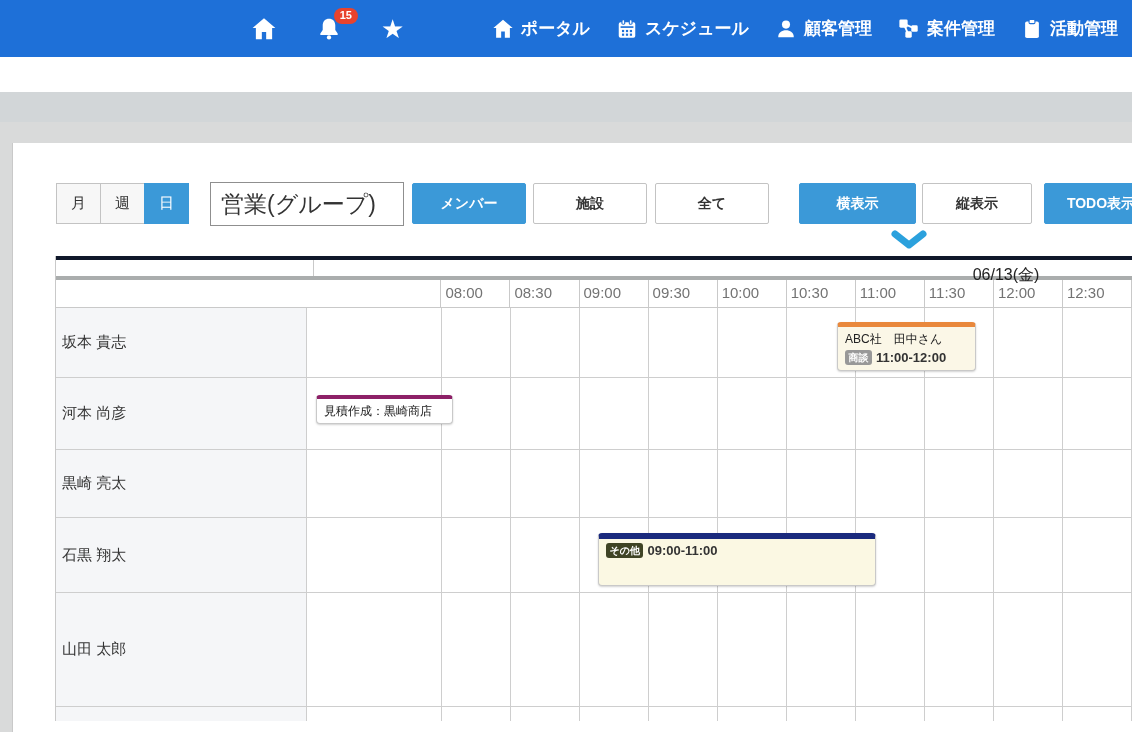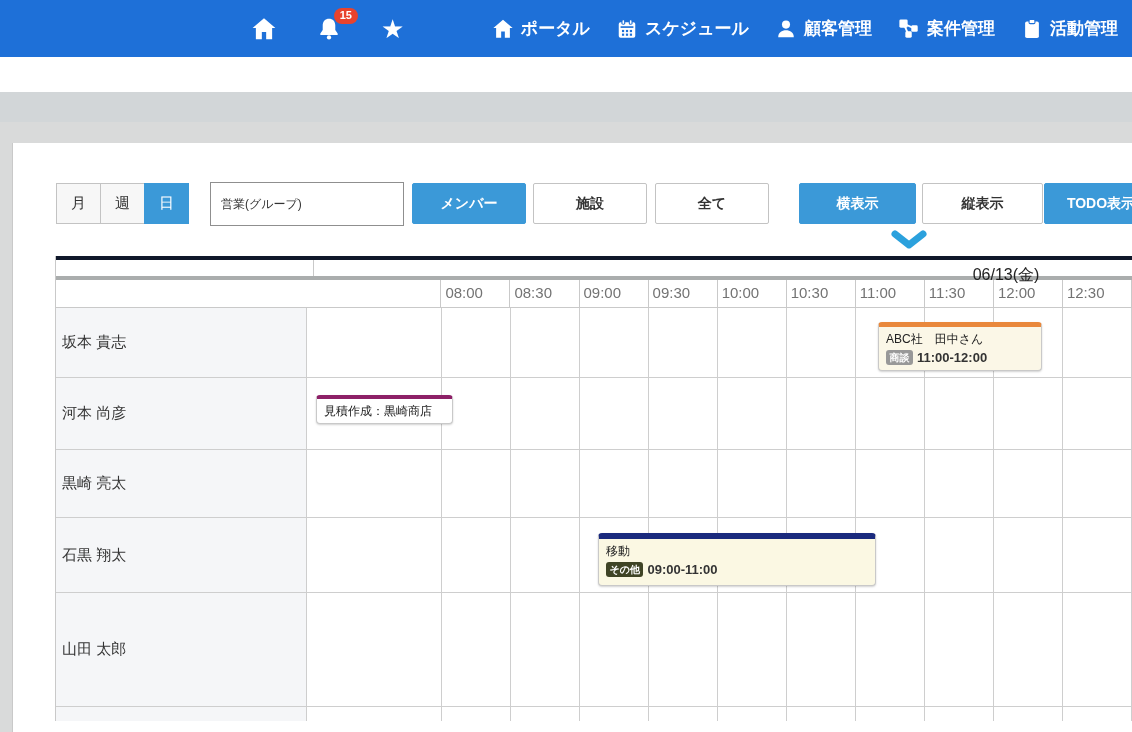--- a/index.html
+++ b/index.html
@@ -30,21 +30,21 @@
   
   .seg{position:absolute;left:56px;top:183px;display:flex;}
   .seg-btn{
     width:45px;height:41px;box-sizing:border-box;border:1px solid #c3c3c3;margin-left:-1px;
     display:flex;align-items:center;justify-content:center;font-size:15px;color:#333;background:#f7f7f7;cursor:pointer;
   }
   .seg-btn:first-child{margin-left:0;}
   .seg-btn.active{background:#3b99d8;border-color:#3b99d8;color:#fff;}
   .group-box{
     position:absolute;left:210px;top:182px;width:194px;height:44px;box-sizing:border-box;
-    border:1px solid #8f8f8f;background:#fff;font-size:12px;color:#333;padding:0 10px;
+    border:1px solid #8f8f8f;background:#fff;font-size:23px;color:#333;padding:0 10px;
     font-family:"Liberation Sans","DejaVu Sans",sans-serif;
   }
   .btn{
     position:absolute;height:41px;box-sizing:border-box;border:1px solid #c3c3c3;border-radius:2px;
     background:#fff;color:#333;font-size:14px;font-weight:bold;
     display:flex;align-items:center;justify-content:center;cursor:pointer;white-space:nowrap;
   }
   .btn.active{background:#3b99d8;border-color:#3b99d8;color:#fff;}
   .chevron-down{position:absolute;left:891px;top:230px;}
   
@@ -68,21 +68,21 @@
     position:absolute;box-sizing:border-box;border:1px solid #c9c9c9;border-top-width:5px;
     border-radius:4px;box-shadow:0 1px 2px rgba(0,0,0,.18);padding:4px 7px 3px 7px;overflow:hidden;cursor:pointer;
   }
   .event .title{font-size:12px;color:#222;white-space:nowrap;margin-bottom:2px;}
   .event .timeline{display:flex;align-items:center;gap:4px;}
   .event .timetext{font-size:13px;font-weight:bold;color:#333;white-space:nowrap;}
   .cat-badge{
     display:inline-block;font-size:10px;font-weight:bold;color:#fff;border-radius:3px;
     padding:1.5px 3.5px;line-height:12px;white-space:nowrap;
   }
-  .event-1{left:822px;top:66px;width:164px;height:49px;background:#fbf7e7;}
+  .event-1{left:781px;top:66px;width:139px;height:49px;background:#fbf7e7;}
   .event-2{left:260px;top:139px;width:137px;height:29px;background:#ffffff;border-top-width:4px;display:flex;align-items:center;}
   .event-2 .title{margin-bottom:0;}
   .event-3{left:542px;top:277px;width:278px;height:53px;background:#fbf8e3;border-top-width:6px;}
 </style>
 </head>
 <body>
 
 <header class="topnav">
   <div class="nav-left">
     <div class="nav-icon-btn hamburger">
@@ -167,21 +167,21 @@
   <div class="seg-btn active">日</div>
 </div>
 
 <input class="group-box" readonly="" value="営業(グループ)" style="">
 
 <div class="btn active" style="left:412px;top:183px;width:114px;">メンバー</div>
 <div class="btn" style="left:533px;top:183px;width:114px;">施設</div>
 <div class="btn" style="left:655px;top:183px;width:114px;">全て</div>
 
 <div class="btn active" style="left:799px;top:183px;width:117px;">横表示</div>
-<div class="btn" style="left:922px;top:183px;width:121px;">縦表示</div>
+<div class="btn" style="left:922px;top:183px;width:110px;">縦表示</div>
 <div class="btn active" style="left:1044px;top:183px;width:142px;">TODO表示切替</div>
 
 <div class="chevron-down">
   <svg width="36" height="22" viewBox="0 0 36 22">
       <polyline points="4,4 18,15 32,4" stroke="#2ba1dd" stroke-width="7" fill="none" stroke-linecap="round" stroke-linejoin="round"></polyline>
     </svg>
 </div>
 
 <div class="grid">
 
@@ -302,20 +302,19 @@
       <span class="cat-badge" style="background-color: rgb(152, 152, 152);">商談</span>
       <span class="timetext">11:00-12:00</span>
     </div>
   </div>
 
   <div class="event event-2" style="border-top-color: rgb(141, 32, 103);">
     <div class="title">見積作成：黒崎商店</div>
   </div>
 
   <div class="event event-3" style="border-top-color: rgb(26, 42, 125);">
-    <div class="title">移動</div>
     <div class="timeline">
       <span class="cat-badge" style="background-color: rgb(63, 68, 37);">その他</span>
       <span class="timetext">09:00-11:00</span>
     </div>
   </div>
 
 </div>
 
 </body></html>

